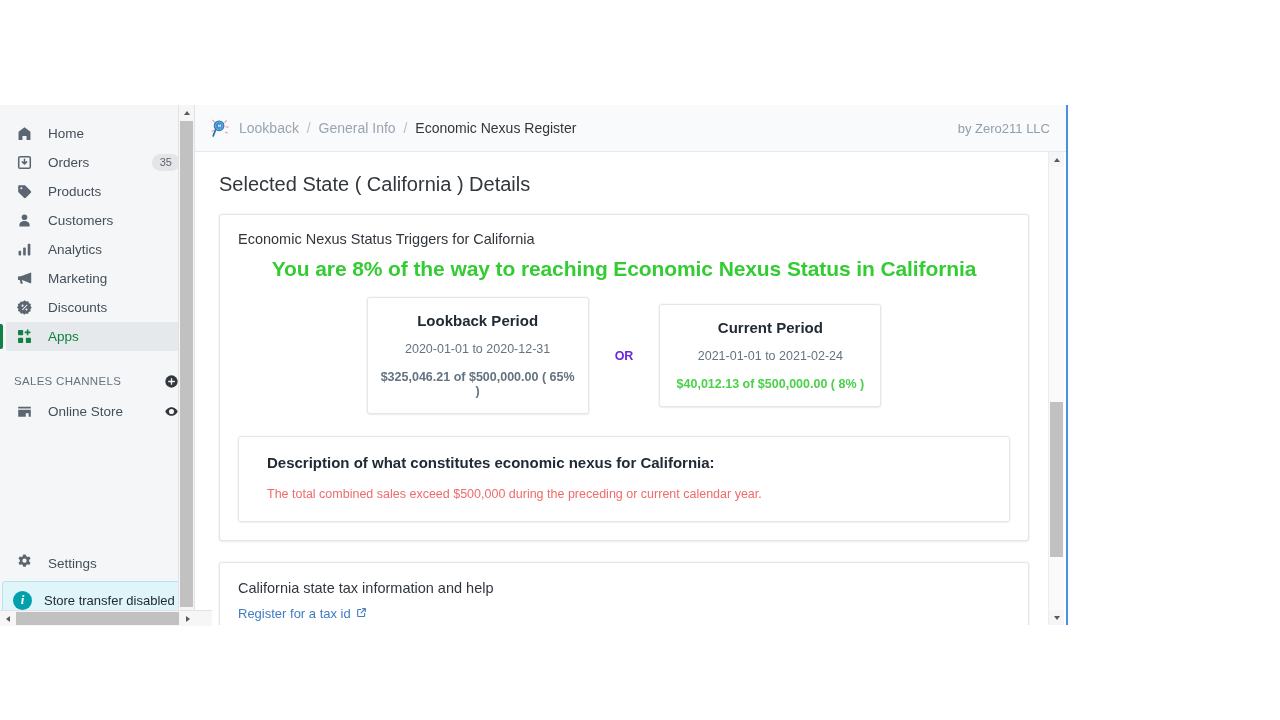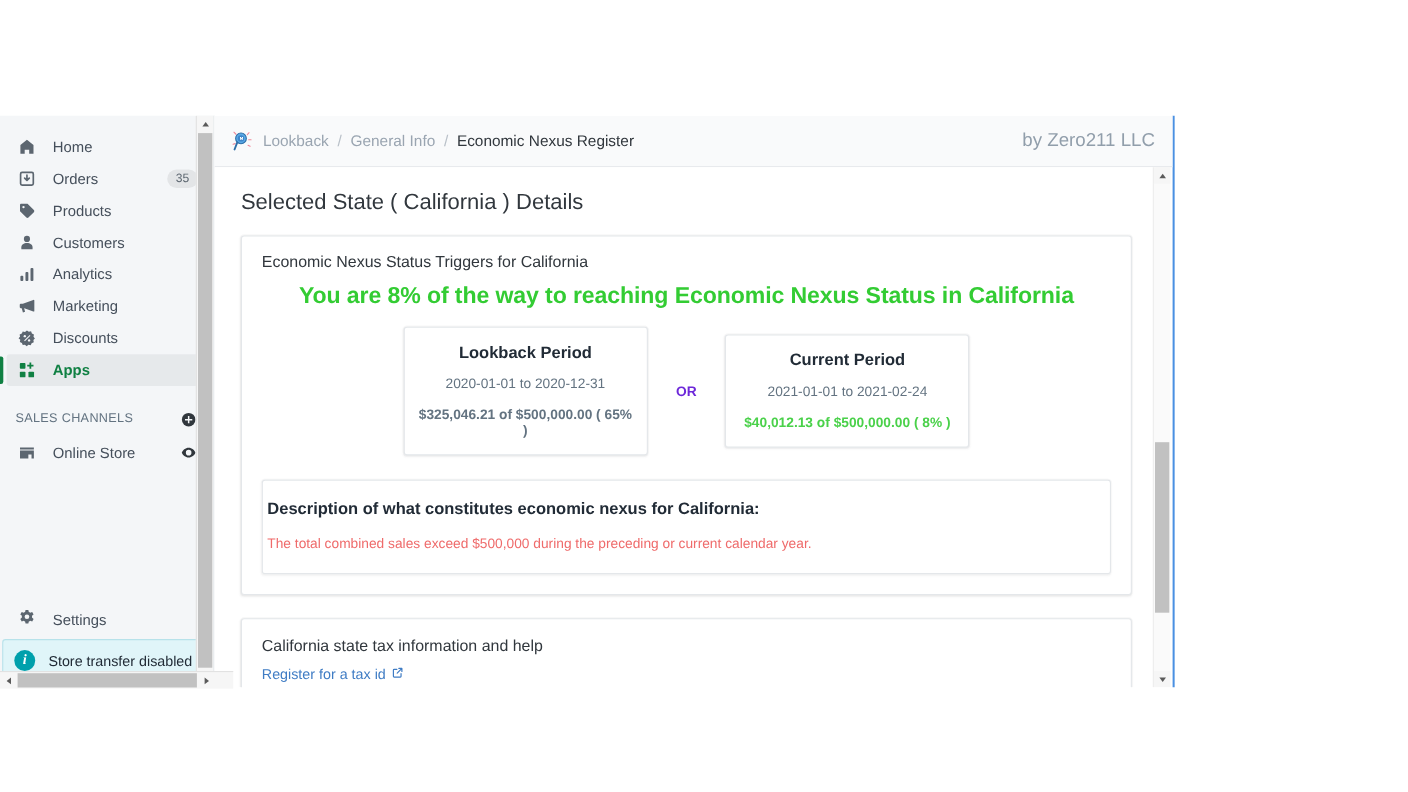--- a/index.html
+++ b/index.html
@@ -49,21 +49,21 @@
     padding: 0 8px;
     border-radius: 3px;
     color: #454f5b;
     font-size: 13.5px;
     cursor: pointer;
     position: relative;
   }
   .nav-item.active {
     background: #e6e9eb;
     color: #108043;
-    font-weight: bold;
+    font-weight: normal;
   }
   .nav-item.active::before {
     content: "";
     position: absolute;
     left: -6px;
     top: 2px;
     bottom: 2px;
     width: 3px;
     background: #108043;
     border-radius: 0 2px 2px 0;
@@ -198,21 +198,21 @@
   }
   #breadcrumb {
     font-size: 14px;
     color: #9aa5b1;
     white-space: nowrap;
   }
   #breadcrumb .crumb-sep { color: #b9c0c8; margin: 0 4px; }
   #breadcrumb .crumb-current { color: #31373d; }
   #topbar-right {
     margin-left: auto;
-    font-size: 17px;
+    font-size: 13px;
     color: #919eab;
     white-space: nowrap;
   }
 
   #content-scroll-area {
     position: absolute;
     left: 0; top: 47px;
     right: 15px; bottom: 0;
     background: #ffffff;
     overflow: hidden;
@@ -291,21 +291,21 @@
     font-size: 12.5px;
     font-weight: bold;
     color: #6d28d9;
     padding: 0 26px;
   }
 
   #desc-box {
     border: 1px solid #e4e7ea;
     border-radius: 3px;
     box-shadow: 0 0 0 1px rgba(63,63,68,0.02), 0 1px 2px rgba(63,63,68,0.06);
-    padding: 17px 18px 20px 4px;
+    padding: 17px 18px 20px 28px;
   }
   #desc-title {
     font-size: 15px;
     font-weight: bold;
     color: #212b36;
     margin-bottom: 16px;
   }
   #desc-text {
     font-size: 12.5px;
     color: #ef6b6b;

